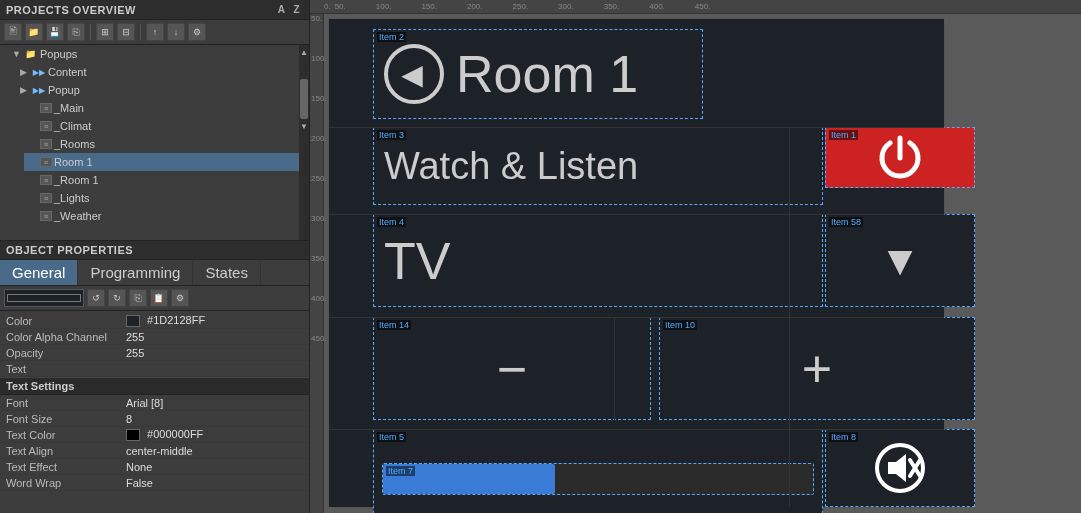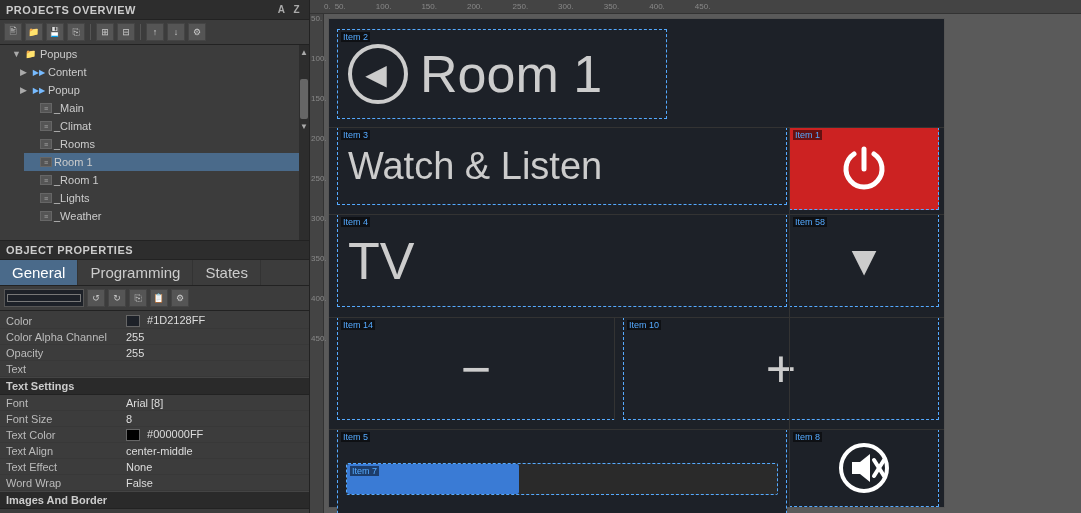--- a/index.html
+++ b/index.html
@@ -293,20 +293,21 @@
       position: relative;
       border: 1px solid #555;
       margin: 4px;
     }
 
     
     .canvas-item {
       position: absolute;
       border: 1px dashed #5af;
       box-sizing: border-box;
+      margin-left: 36px;
     }
     .item-label {
       position: absolute;
       top: 2px;
       left: 3px;
       font-size: 9px;
       color: #5af;
       background: rgba(0,0,0,0.5);
       padding: 0 2px;
       z-index: 10;
@@ -604,21 +605,20 @@
       <span class="prop-value">center-middle</span>
     </div>
     <div class="prop-row">
       <span class="prop-label">Text Effect</span>
       <span class="prop-value">None</span>
     </div>
     <div class="prop-row">
       <span class="prop-label">Word Wrap</span>
       <span class="prop-value">False</span>
     </div>
-    <div class="section-header">Images And Border</div>
   </div>
 </div>
 
 <div class="canvas-area">
   <div class="canvas-ruler-top">
     <span style="font-size:8px;color:#888;margin-right:4px;">0.</span>
     <span style="font-size:8px;color:#888;margin-right:30px;">50.</span>
     <span style="font-size:8px;color:#888;margin-right:30px;">100.</span>
     <span style="font-size:8px;color:#888;margin-right:30px;">150.</span>
     <span style="font-size:8px;color:#888;margin-right:30px;">200.</span>
@@ -650,21 +650,21 @@
             <span>◀</span>
           </div>
           <span class="room1-text">Room 1</span>
         </div>
 
         <div class="canvas-item item-watch" style="top:108px;left:8px;width:450px;height:78px;display:flex;align-items:center;background:#1D2128;">
           <span class="item-label">Item 3</span>
           <span class="watch-text">Watch &amp; Listen</span>
         </div>
 
-        <div class="canvas-item item-power" style="top:108px;left:460px;width:150px;height:83px;background:#cc2222;display:flex;align-items:center;justify-content:center;">
+        <div class="canvas-item item-power" style="top:108px;left:460px;width:150px;height:61px;background:#cc2222;display:flex;align-items:center;justify-content:center;">
           <span class="item-label">Item 1</span>
           <svg class="power-icon" viewBox="0 0 50 50" width="50" height="50">
             <path d="M25 5 L25 25" stroke="white" stroke-width="5" stroke-linecap="round" fill="none"></path>
             <path d="M15 10 A18 18 0 1 0 35 10" stroke="white" stroke-width="5" stroke-linecap="round" fill="none"></path>
           </svg>
         </div>
 
         <div class="canvas-item item-tv" style="top:195px;left:8px;width:450px;height:93px;display:flex;align-items:center;background:#1D2128;">
           <span class="item-label">Item 4</span>
           <span class="tv-text">TV</span>

